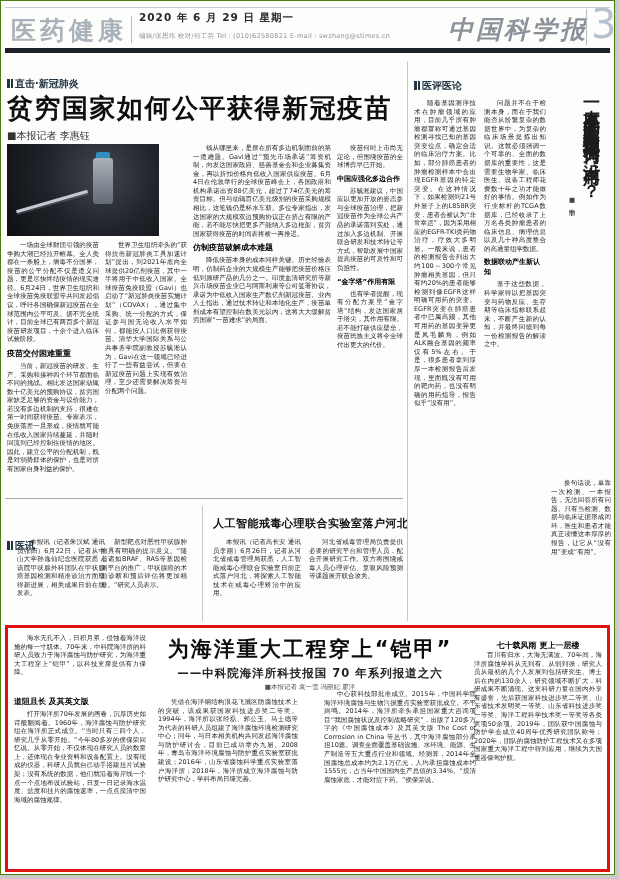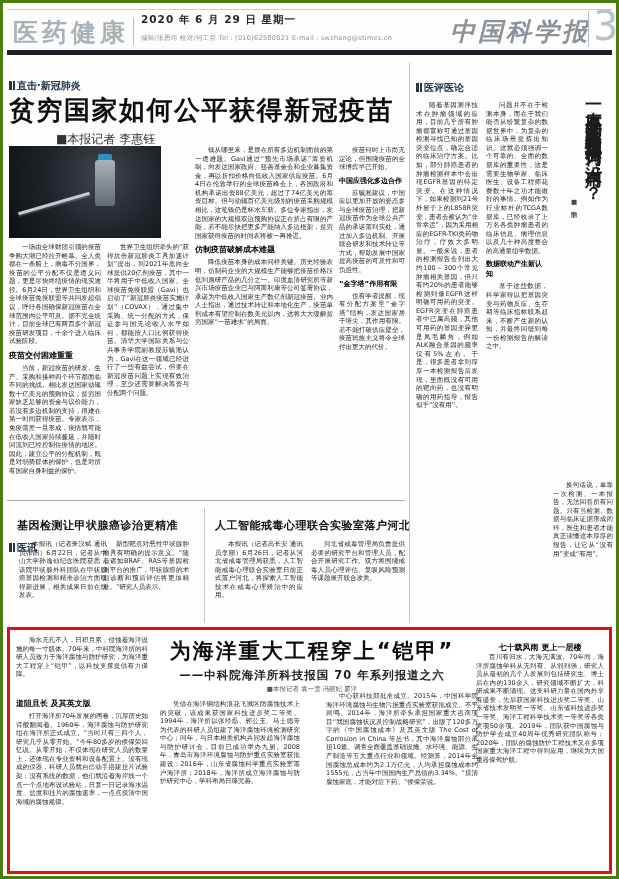--- a/index.html
+++ b/index.html
@@ -1,34 +1,34 @@
 <!DOCTYPE html>
 <html><head>
 <meta charset="utf-8">
 <style>
   html,body{margin:0;padding:0;background:#c9c9c9;}
-  .page{position:relative;width:613px;height:873px;background:#fdfdfc;border:3px solid #4d7c0f;
+  .page{position:relative;width:613px;height:873px;background:#fdfdfc;border:1px solid #4d7c0f;
         font-family:"DejaVu Sans","Liberation Sans",sans-serif;overflow:hidden;}
   .abs{position:absolute;}
   
   .sec-title{font-size:25px;font-weight:bold;color:#a9b2b8;letter-spacing:4px;}
   .hdr-divider{width:1px;background:#b9bec2;}
   .date{font-size:10.5px;font-weight:bold;color:#23282c;letter-spacing:1px;}
   .staff{font-size:6.5px;color:#8d9296;letter-spacing:.3px;}
   .masthead{font-size:25px;font-weight:bold;color:#8b9299;font-family:"DejaVu Serif","Liberation Serif",serif;letter-spacing:3px;font-style:italic;}
   .pgnum{font-size:40px;color:#b5c3cf;font-weight:400;}
   .hdr-bar{background:#1b2126;height:5px;}
   .thinline{background:#c9ccce;height:1px;}
   
   .kicker{font-size:10px;font-weight:bold;color:#223545;}
   .kicker::before{content:"";display:inline-block;width:3px;height:9px;background:#223545;margin-right:4px;vertical-align:-1px;border-right:1px solid #fff;box-shadow:2px 0 0 #223545;}
   
   .h-main{font-size:26px;font-weight:bold;color:#0e0e0e;letter-spacing:1.5px;font-family:"Liberation Sans",sans-serif;}
   .h-brief{font-size:11px;font-weight:bold;color:#111;letter-spacing:.5px;}
-  .byline{font-size:12px;color:#333;margin-left:47px;}
+  .byline{font-size:10px;color:#333;}
   
   .txt{font-size:6.5px;line-height:1.32;text-align:justify;color:#262626;overflow:hidden;text-indent:13px;}
   .sub{font-size:8px;font-weight:bold;color:#000;margin:4px 0 3px;text-indent:0;}
   .sub7{font-size:7px;}
   .vrule{width:1px;background:#c4c7ca;}
   .hrule{height:1px;background:#a8abad;}
   
   .photo{background:radial-gradient(circle at 62% 32%,#41464e 0%,#20242a 50%,#0d0f12 100%);overflow:hidden;}
   .vial{position:absolute;left:86px;top:14px;width:20px;height:46px;background:linear-gradient(180deg,#aab1b9,#636b74);border-radius:3px;}
   .vial-cap{position:absolute;left:89px;top:8px;width:14px;height:8px;background:#2f8fbe;border-radius:2px;}
@@ -83,21 +83,20 @@
   <div class="abs" style="left:336px;top:143px;width:66px;height:352px;overflow:hidden;">
     <div class="txt">疫苗何时上市尚无定论，但围绕疫苗的全球博弈早已开始。</div>
     <div class="sub sub7">中国应强化多边合作</div>
     <div class="txt">苏毓淞建议，中国应以更加开放的姿态参与全球疫苗治理，把新冠疫苗作为全球公共产品的承诺落到实处，通过加入多边机制、开展联合研发和技术转让等方式，帮助发展中国家提高疫苗的可及性和可负担性。</div>
     <div class="sub sub7">“金字塔”作用有限</div>
     <div class="txt">也有学者提醒，现有分配方案呈“金字塔”结构，发达国家居于塔尖，其作用有限。若不能打破供应壁垒，疫苗民族主义将令全球付出更大的代价。</div>
   </div>
 
   <div class="abs hrule" style="left:4px;top:497px;width:398px;"></div>
   <div class="abs kicker" style="left:6px;top:502px;margin-top:36px;">医讯</div>
-  <div class="abs h-brief" style="left:14px;top:515px;">基因检测让甲状腺癌诊治更精准</div>
   <div class="abs h-brief" style="left:212px;top:515px;">人工智能戒毒心理联合实验室落户河北</div>
   <div class="abs txt" style="left:4px;top:537px;width:88px;height:84px;margin-left:12px;">本报讯（记者朱汉斌 通讯员张阳）6月22日，记者从中山大学孙逸仙纪念医院获悉，该院甲状腺外科团队在甲状腺癌基因检测和精准诊治方面取得新进展，相关成果日前在线发表。</div>
   <div class="abs txt" style="left:100px;top:537px;width:86px;height:84px;">新型靶点对恶性甲状腺肿瘤具有明确的提示意义。“随着诸如BRAF、RAS等基因检测平台的推广，甲状腺癌的术前诊断和预后评估将更加精准。”研究人员表示。</div>
   <div class="abs vrule" style="left:201px;top:505px;height:115px;"></div>
   <div class="abs txt" style="left:212px;top:537px;width:88px;height:84px;">本报讯（记者高长安 通讯员李丽）6月26日，记者从河北省戒毒管理局获悉，人工智能戒毒心理联合实验室日前正式落户河北，将探索人工智能技术在戒毒心理矫治中的应用。</div>
   <div class="abs txt" style="left:308px;top:537px;width:94px;height:84px;">河北省戒毒管理局负责提供必要的研究平台和管理人员，配合开展研究工作。双方将围绕戒毒人员心理评估、复吸风险预测等课题展开联合攻关。</div>
 
   <div class="abs vrule" style="left:406px;top:60px;height:560px;"></div>
   <div class="abs kicker" style="left:413px;top:78px;">医评医论</div>
   <div class="abs txt" style="left:413px;top:98px;width:62px;height:518px;">随着基因测序技术在肿瘤领域的应用，目前几乎所有肿瘤都宣称可通过基因检测寻找已知的基因突变位点，确定合适的临床治疗方案。比如，部分肺癌患者的肿瘤检测样本中会出现EGFR基因的特定突变。在这种情况下，如果检测到21号外显子上的L858R突变，患者会被认为“非常幸运”，因为采用相应的EGFR-TKI类药物治疗，疗效大多明显。一般来说，患者的检测报告会列出大约100～300个常见肿瘤相关基因，但只有约20%的患者能够检测到像EGFR这样明确可用药的突变。EGFR突变在肺癌患者中已属高频，其他可用药的基因变异更是凤毛麟角，例如ALK融合基因的频率仅有5%左右。于是，很多患者拿到厚厚一本检测报告后发现，里面既没有可用的靶向药，也没有明确的用药指导，报告似乎“没有用”。</div>

